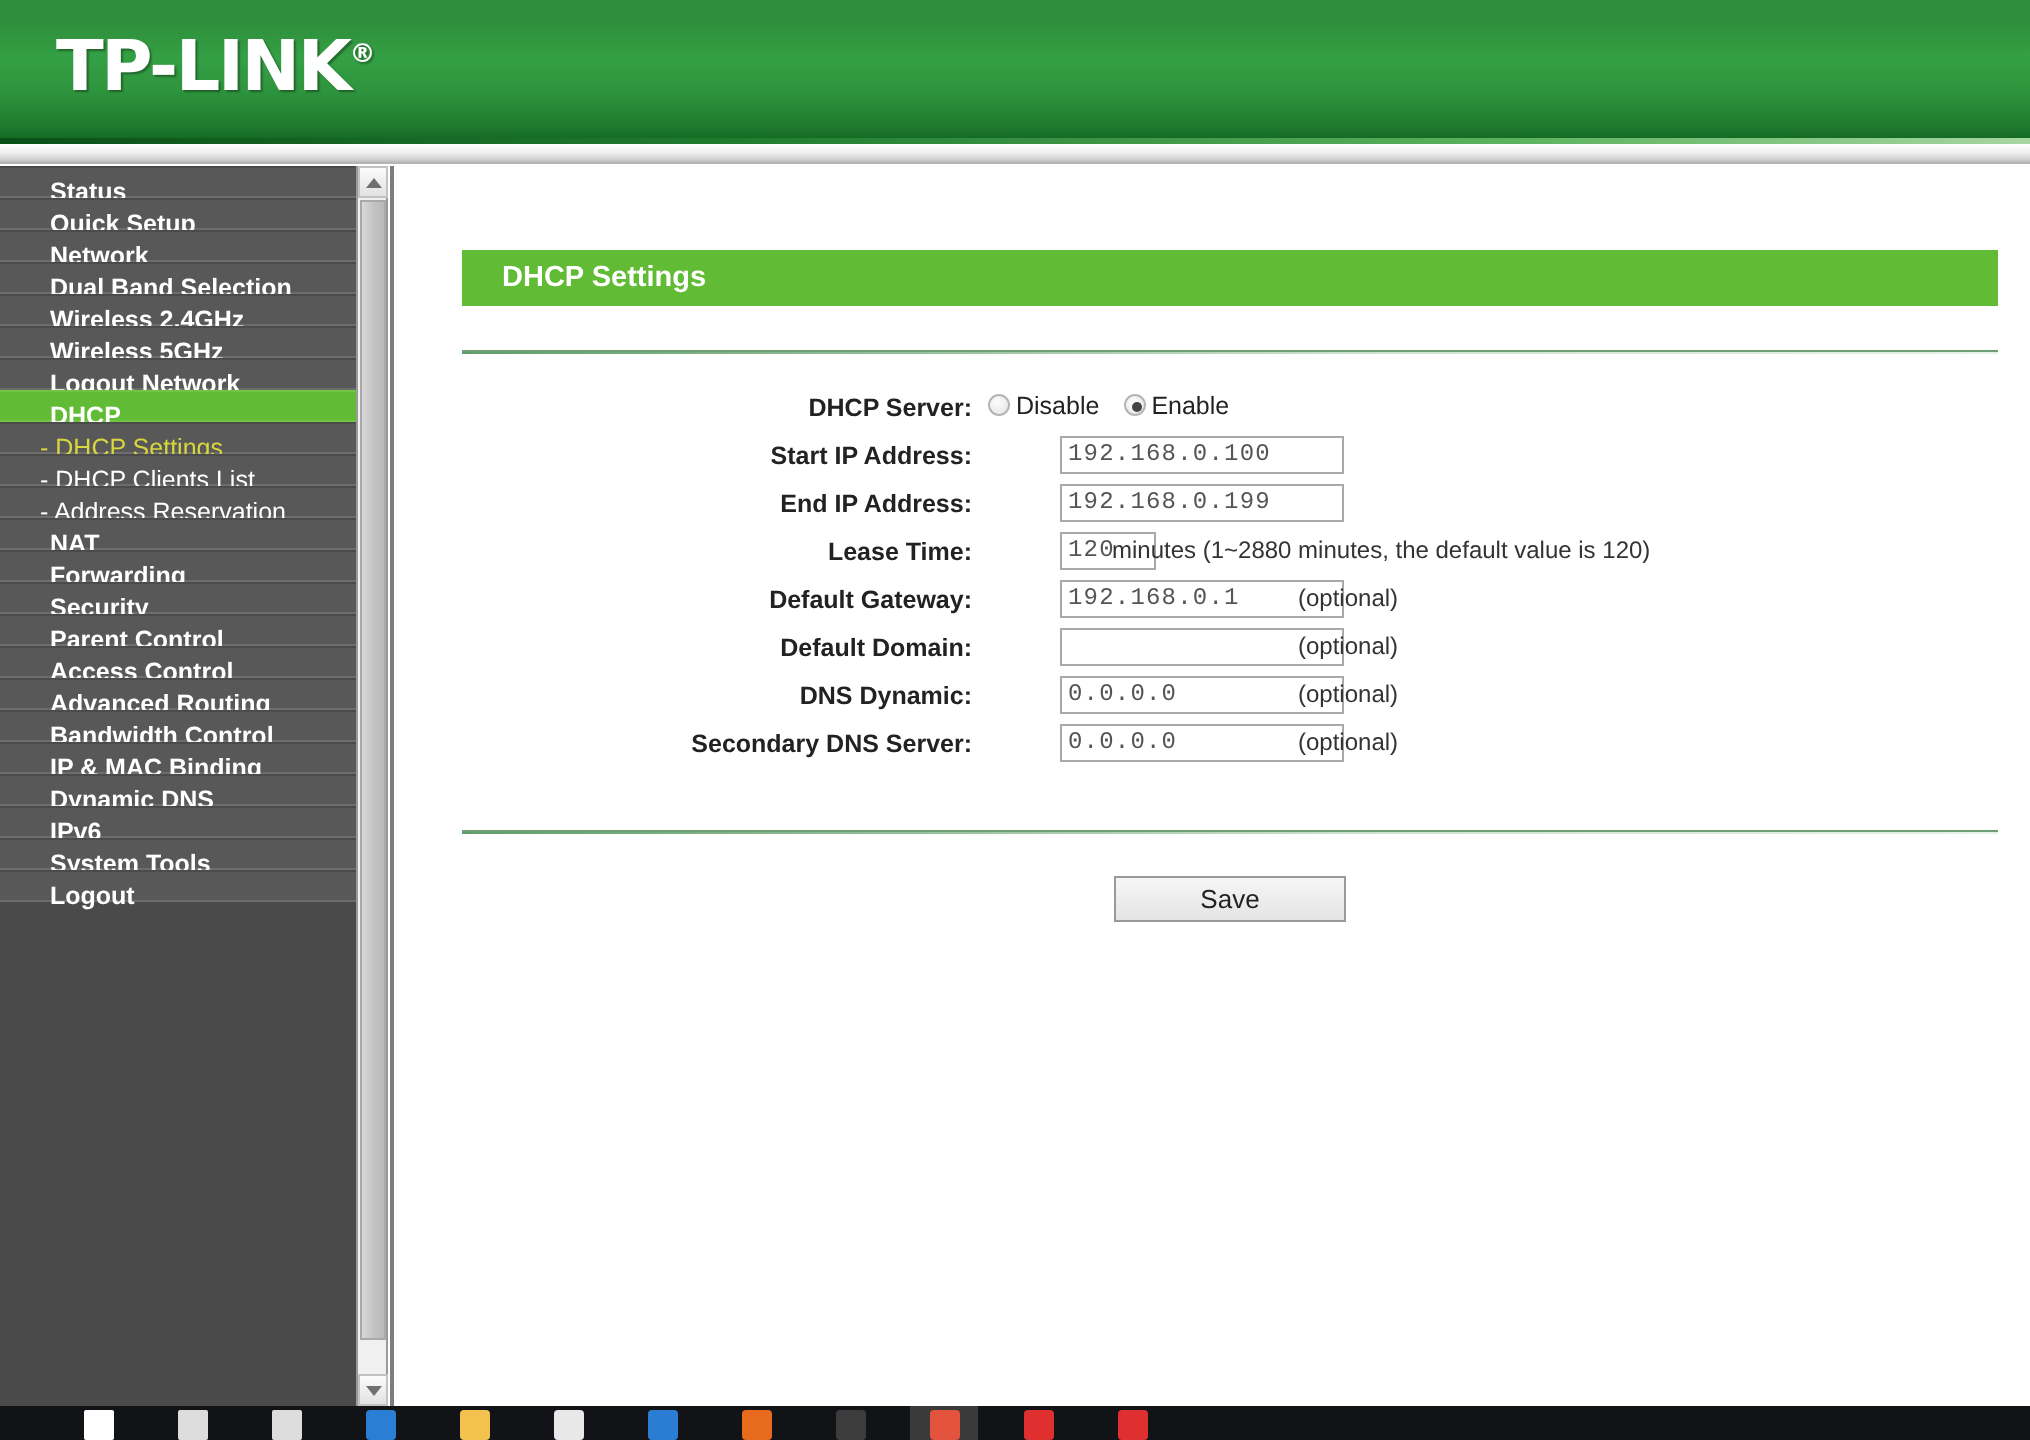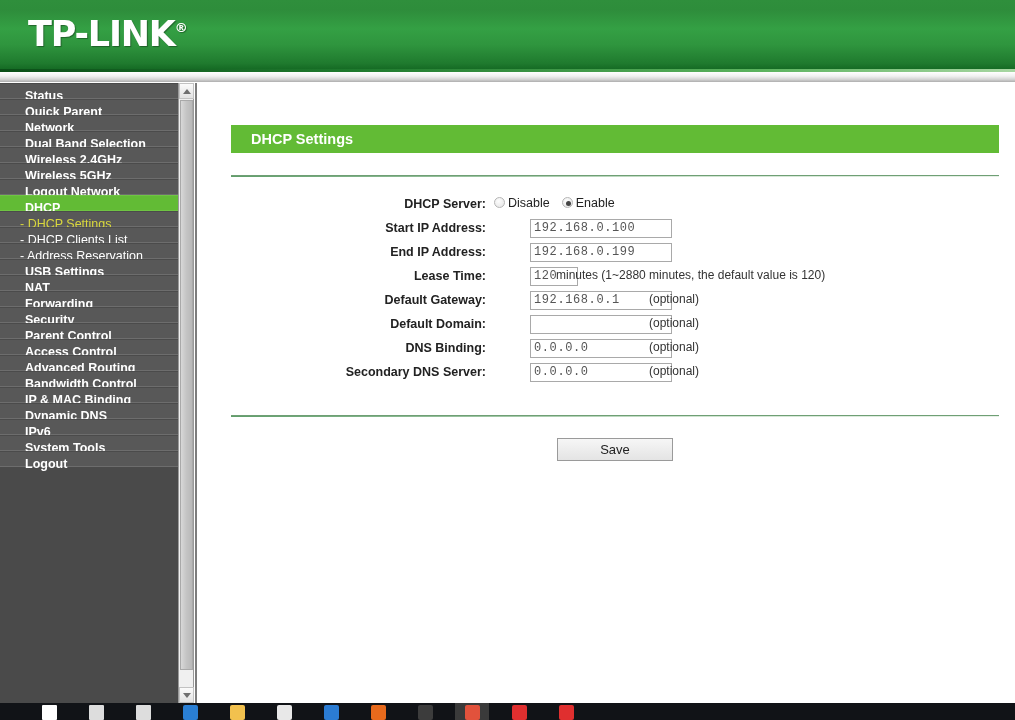--- a/index.html
+++ b/index.html
@@ -197,31 +197,30 @@
 
 <div id="page">
 
   <div class="header">
     <div class="logo"><span>TP-LINK</span><span class="reg">®</span></div>
   </div>
   <div class="headersep"></div>
 
   <div class="sidebar" id="sidebar">
       <div class="nav-item">Status</div>
-      <div class="nav-item">Quick Parent</div>
+      <div class="nav-item">Quick Setup</div>
       <div class="nav-item">Network</div>
       <div class="nav-item">Dual Band Selection</div>
       <div class="nav-item">Wireless 2.4GHz</div>
       <div class="nav-item">Wireless 5GHz</div>
       <div class="nav-item">Logout Network</div>
       <div class="nav-item active">DHCP</div>
       <div class="nav-item sub current">- DHCP Settings</div>
       <div class="nav-item sub">- DHCP Clients List</div>
       <div class="nav-item sub">- Address Reservation</div>
-      <div class="nav-item">USB Settings</div>
       <div class="nav-item">NAT</div>
       <div class="nav-item">Forwarding</div>
       <div class="nav-item">Security</div>
       <div class="nav-item">Parent Control</div>
       <div class="nav-item">Access Control</div>
       <div class="nav-item">Advanced Routing</div>
       <div class="nav-item">Bandwidth Control</div>
       <div class="nav-item">IP &amp; MAC Binding</div>
       <div class="nav-item">Dynamic DNS</div>
       <div class="nav-item">IPv6</div>
@@ -288,21 +287,21 @@
 
       <div class="frow">
         <div class="flabel">Default Domain:</div>
         <div class="fctl">
           <input class="txt" type="text" value="" style="">
           <span class="hint" style="left:155px; top:0;">(optional)</span>
         </div>
       </div>
 
       <div class="frow">
-        <div class="flabel">DNS Binding:</div>
+        <div class="flabel">DNS Dynamic:</div>
         <div class="fctl">
           <input class="txt" type="text" value="0.0.0.0" style="">
           <span class="hint" style="left:155px; top:0;">(optional)</span>
         </div>
       </div>
 
       <div class="frow">
         <div class="flabel">Secondary DNS Server:</div>
         <div class="fctl">
           <input class="txt" type="text" value="0.0.0.0" style="">

